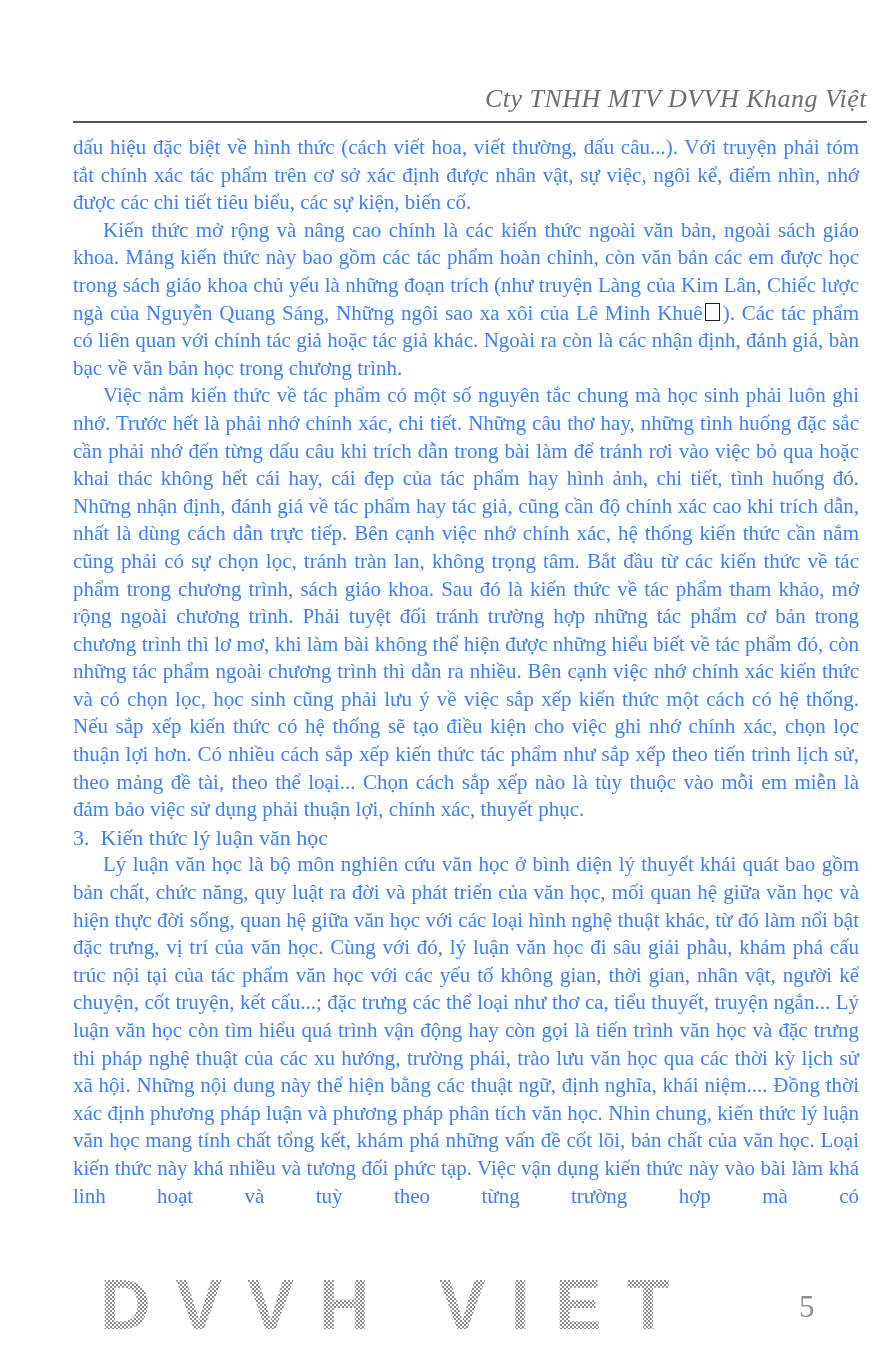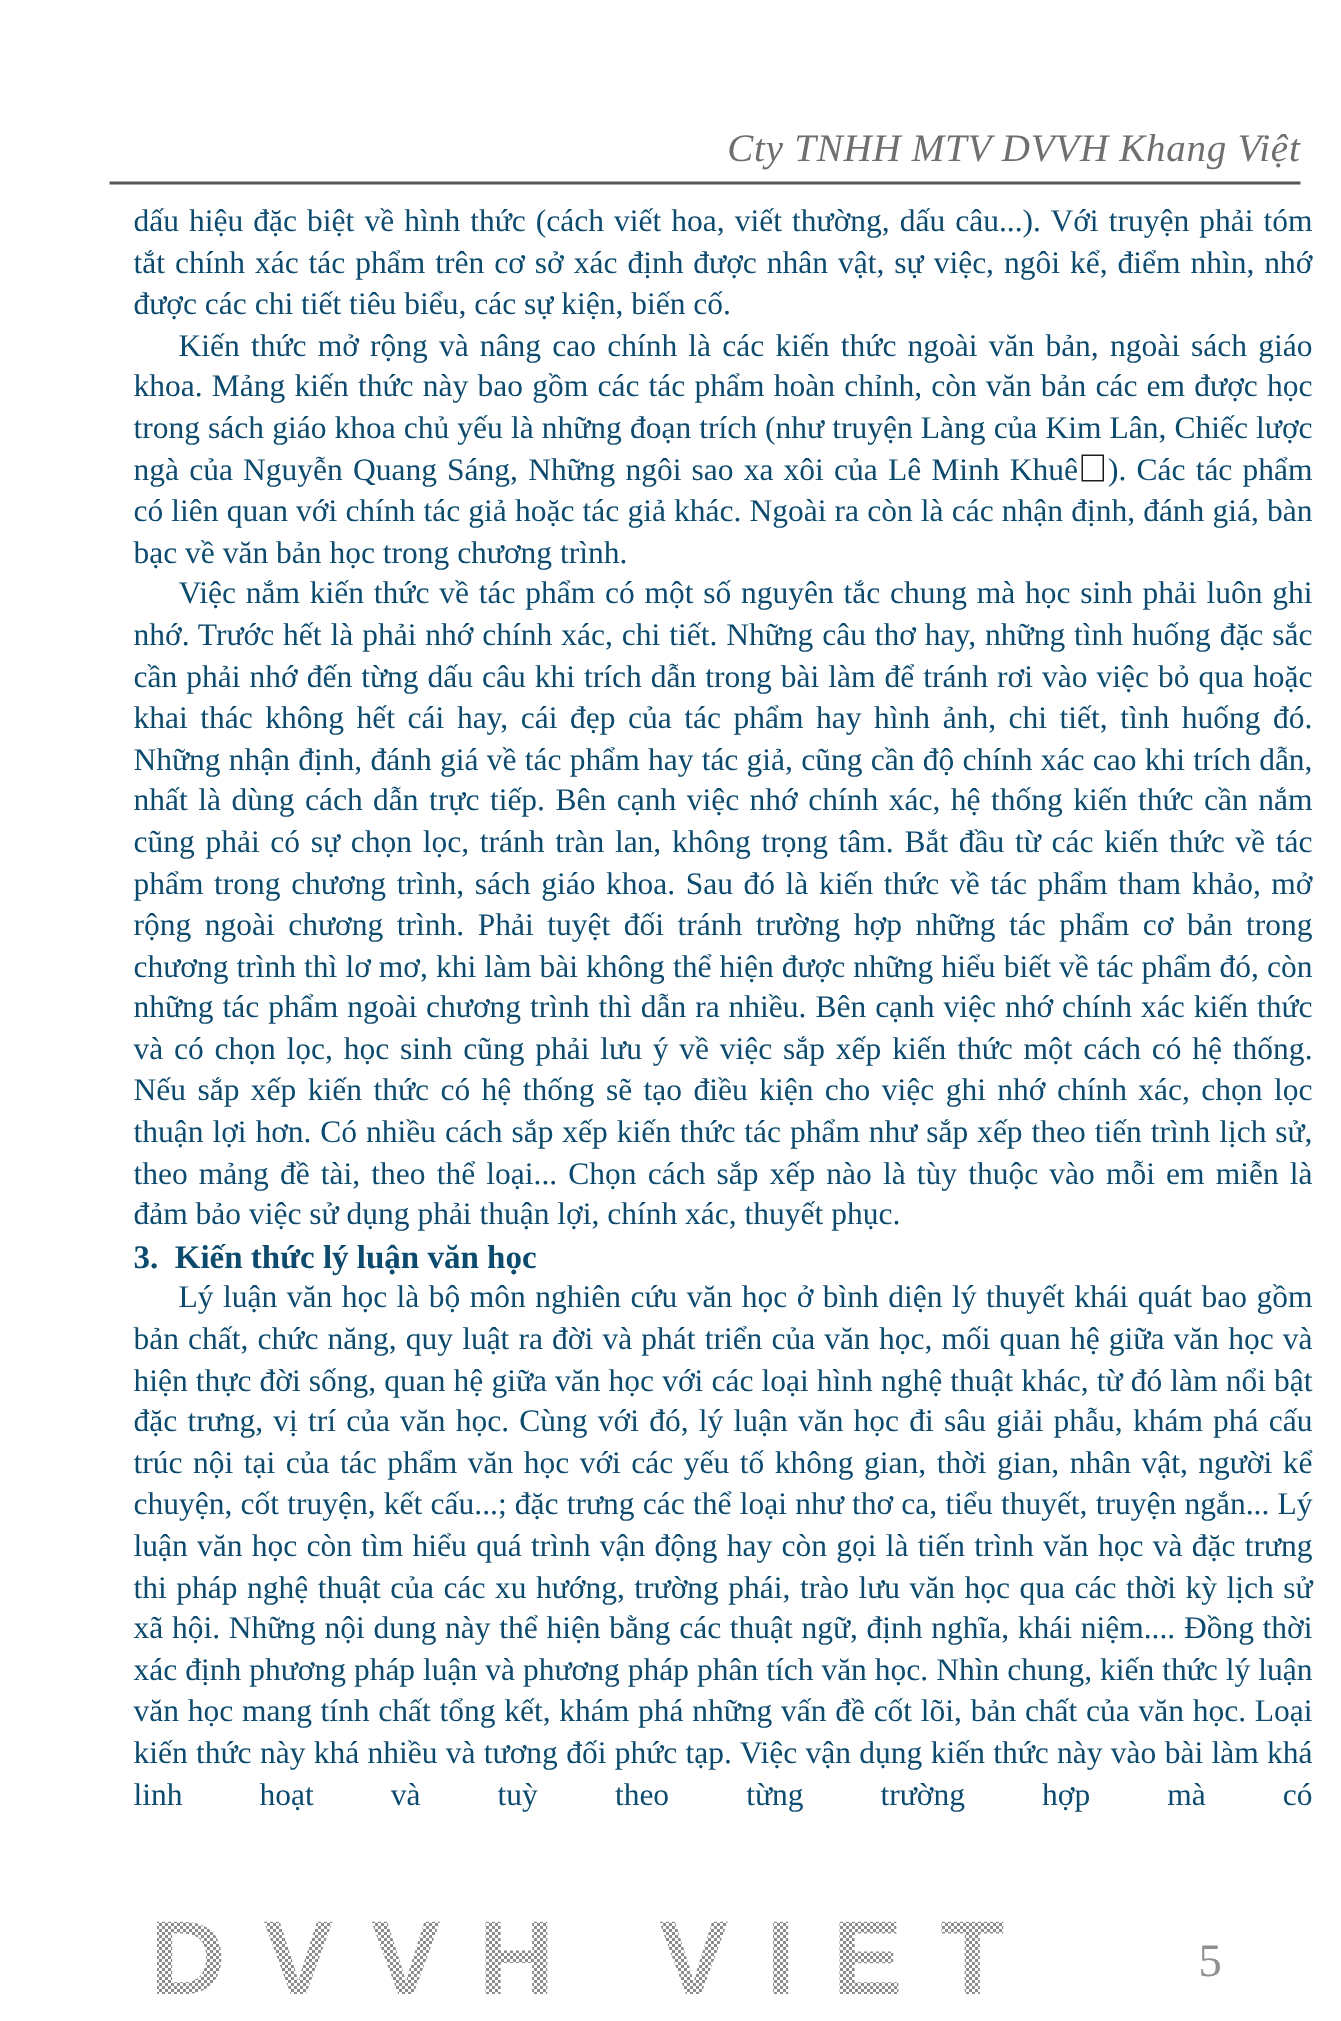--- a/index.html
+++ b/index.html
@@ -19,41 +19,41 @@
     font-style:italic;
     font-size:26px;line-height:30px;
     color:#6f6f6f;
     letter-spacing:0.5px;
     padding-bottom:7px;
     border-bottom:2px solid #565656;
   }
   
   .page-body{
     position:absolute;
-    top:86px;left:89px;width:786px;
+    top:86px;left:73px;width:786px;
     font-size:21px;line-height:27.6px;
-    color:#0c4a6e;
+    color:#3b82f6;
     text-align:justify;
     z-index:2;
   }
   .para{margin:0;}
   .para.indent{text-indent:30px;}
   .para.jlast{text-align-last:justify;}
   .it{}
   .tofu{
     display:inline-block;
     width:13px;height:16px;
     border:1.5px solid #1d1d1d;
     vertical-align:-1px;
     margin:0 3px 0 2px;
   }
   .heading{
     margin:0;
     font-size:22px;line-height:27.6px;
-    font-weight:bold;
+    font-weight:normal;
     text-align:left;
   }
   .heading .h-num{margin-right:11px;}
   
   .watermark{
     position:absolute;
     left:100px;top:1222px;
     z-index:1;
     font-family:"Liberation Sans","DejaVu Sans",sans-serif;
     font-weight:bold;

